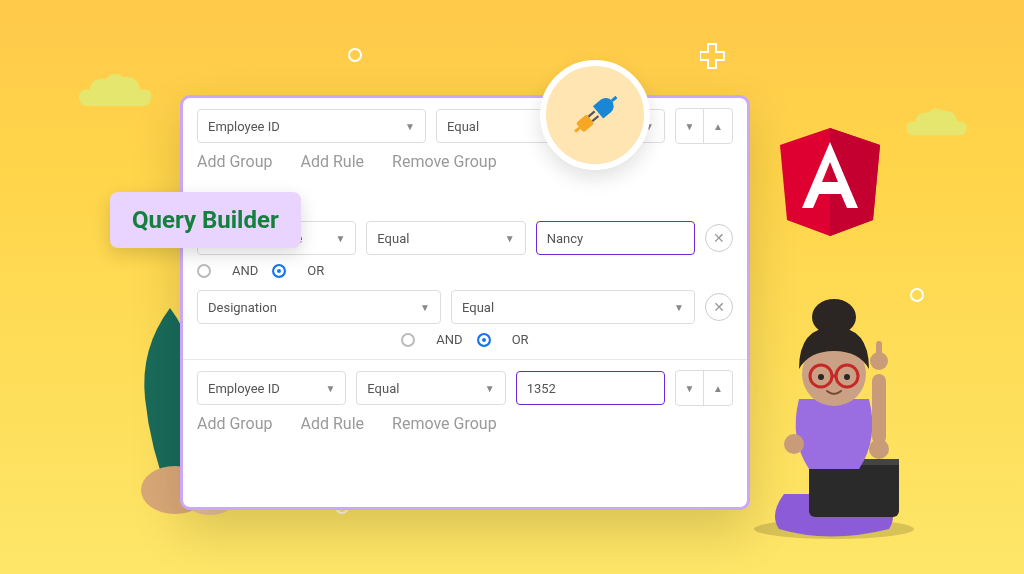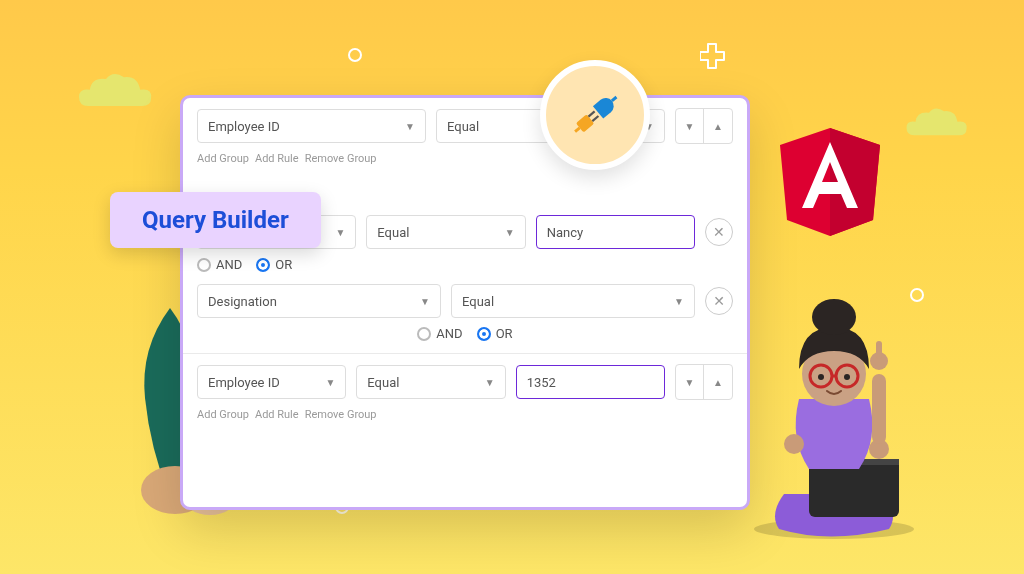--- a/index.html
+++ b/index.html
@@ -16,30 +16,30 @@
 .c3{left:335px;top:500px;width:14px;height:14px;border-color:rgba(255,255,255,.8);}
 .panel{position:absolute;left:180px;top:95px;width:570px;height:415px;background:#fff;border:3px solid #c9a9f7;border-radius:10px;padding:10px 14px;box-shadow:0 20px 50px rgba(0,0,0,.15);}
 .row{display:flex;align-items:center;gap:10px;margin-bottom:8px;}
 .sel{flex:1;height:34px;border:1px solid #ddd;border-radius:4px;padding:0 10px;display:flex;align-items:center;justify-content:space-between;font-size:13px;color:#555;background:#fff;}
 .sel .chev{color:#888;font-size:10px;}
 .txtin{flex:1;height:34px;border:1px solid #6d28d9;border-radius:4px;padding:0 10px;font-size:13px;color:#555;display:flex;align-items:center;}
 .twobtn{display:flex;border:1px solid #ddd;border-radius:4px;overflow:hidden;}
 .twobtn span{width:28px;height:34px;display:flex;align-items:center;justify-content:center;font-size:10px;color:#888;}
 .twobtn span:first-child{border-right:1px solid #ddd;}
 .chev{font-size:10px;color:#888;}
-.subactions{font-size:11px;color:#9a9a9a;display:flex;gap:6px;margin-bottom:12px;}
+.subactions{font-size:16px;color:#9a9a9a;display:flex;gap:28px;margin-bottom:12px;}
 .subactions span{cursor:pointer;}
 .radio-row{display:flex;align-items:center;gap:14px;font-size:13px;color:#555;margin:8px 0 12px 0;}
 .radio-row.center{justify-content:center;}
-.radio{display:flex;align-items:center;gap:5px;}
+.radio{display:flex;align-items:center;gap:21px;}
 .rdot{width:14px;height:14px;border:2px solid #bbb;border-radius:50%;background:#fff;}
 .rdot.on{border-color:#1976f2;box-shadow:inset 0 0 0 3px #fff;background:#1976f2;}
 .rmbtn{width:28px;height:28px;border:1px solid #ccc;border-radius:50%;display:flex;align-items:center;justify-content:center;color:#999;font-size:14px;cursor:pointer;}
 .separator{height:1px;background:#eaeaea;margin:6px -14px 10px -14px;}
-.tag{position:absolute;left:110px;top:192px;background:#e9d3ff;color:#1d4ed8;font-weight:700;font-size:24px;padding:14px 32px;border-radius:8px;box-shadow:0 6px 18px rgba(0,0,0,.15);}
+.tag{position:absolute;left:110px;top:192px;background:#e9d3ff;color:#15803d;font-weight:700;font-size:24px;padding:14px 22px;border-radius:8px;box-shadow:0 6px 18px rgba(0,0,0,.15);}
 .plug-badge{position:absolute;left:540px;top:60px;width:110px;height:110px;background:#ffe5b2;border:6px solid #fff;border-radius:50%;display:flex;align-items:center;justify-content:center;box-shadow:0 8px 20px rgba(0,0,0,.12);}
 .plug-badge svg{width:60px;height:60px;}
 .angular{position:absolute;left:780px;top:128px;width:100px;height:108px;}
 .leaf{position:absolute;left:130px;top:298px;width:80px;height:200px;}
 .rock{position:absolute;left:140px;top:445px;width:100px;height:70px;}
 .character{position:absolute;right:95px;bottom:35px;width:190px;height:260px;}
 </style>
 </head>
 <body>
 

